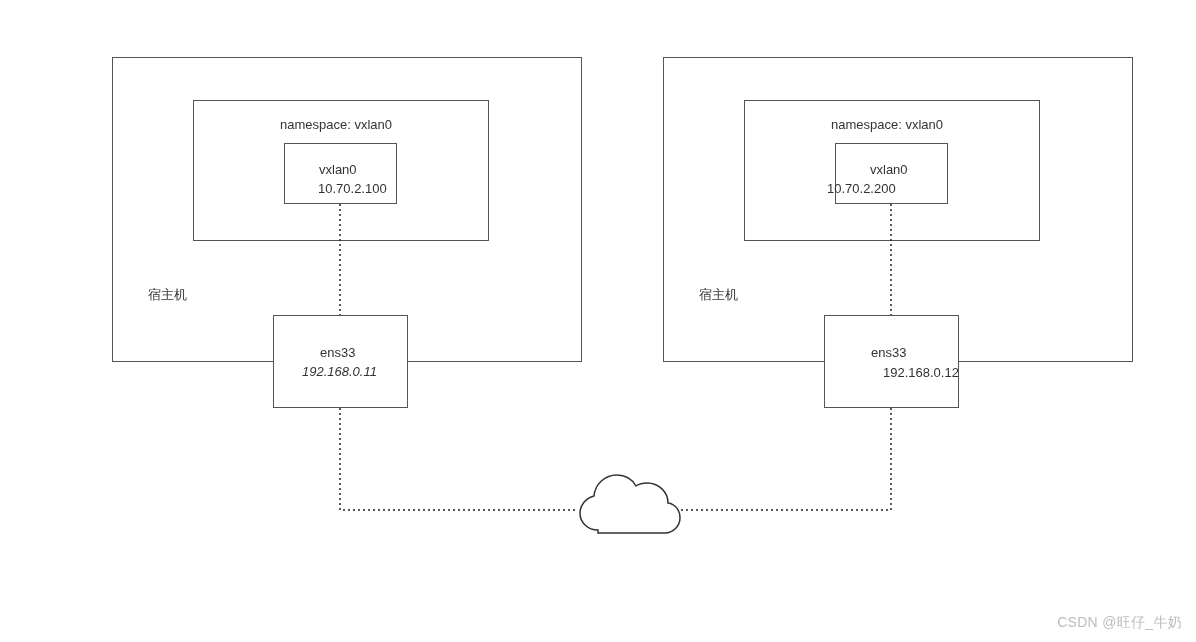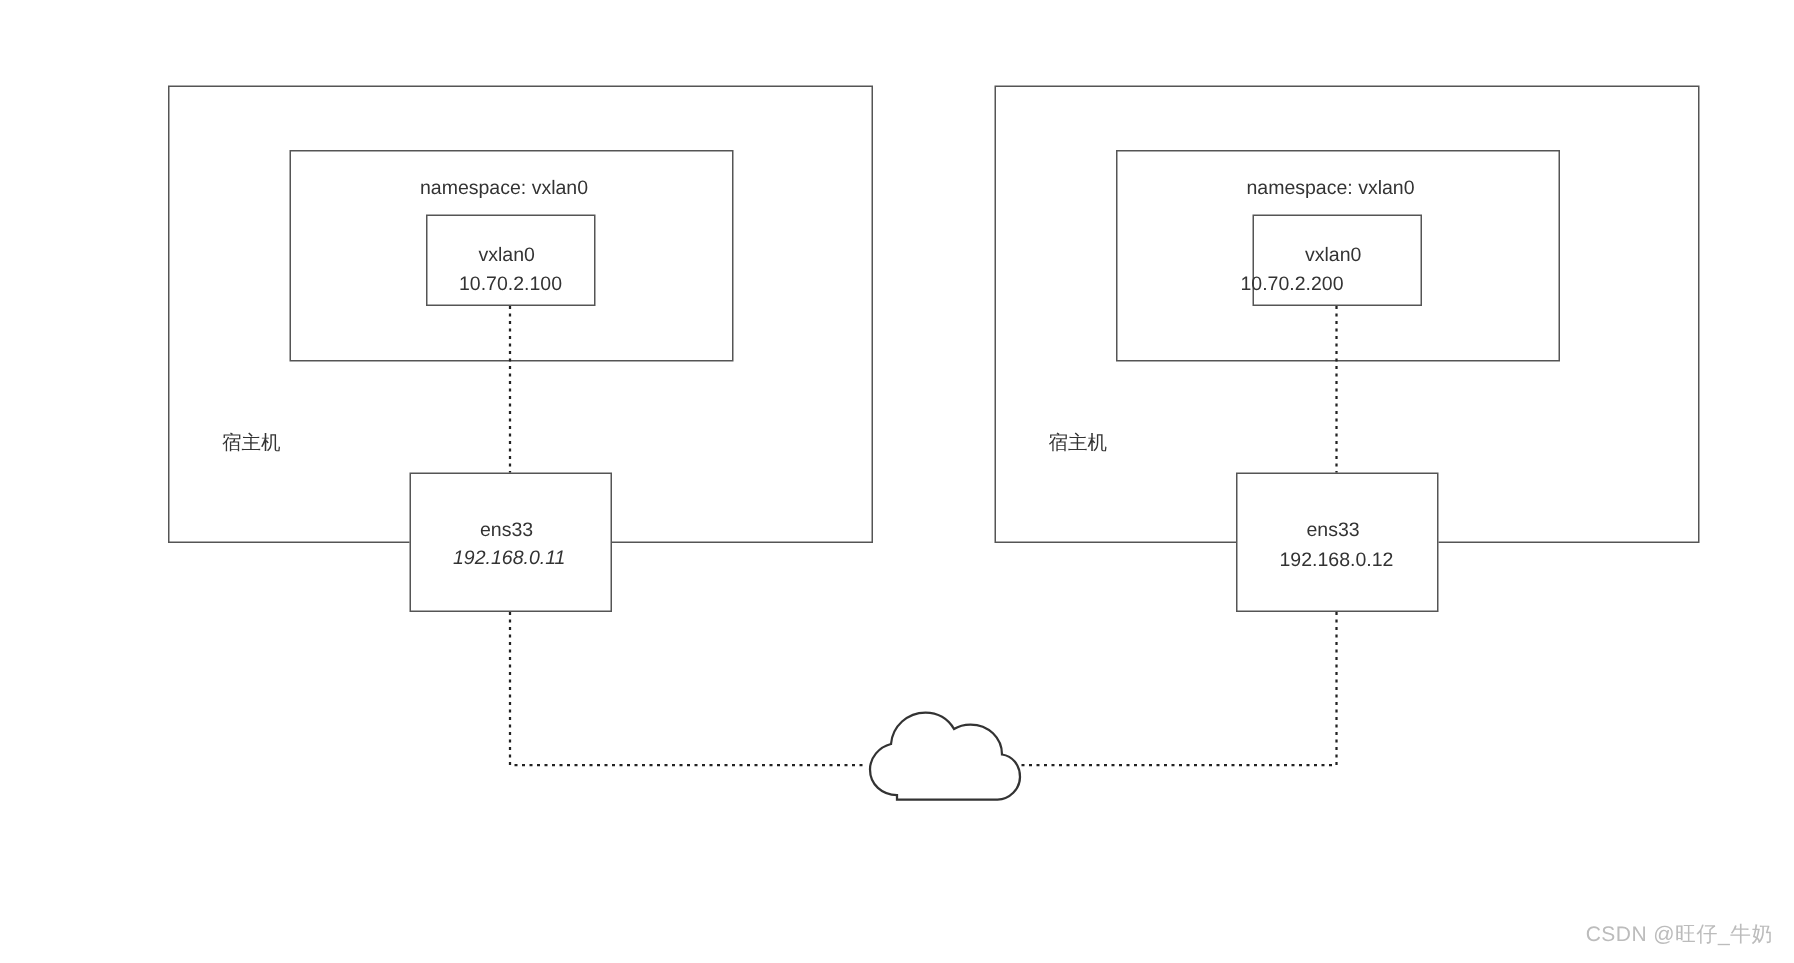--- a/index.html
+++ b/index.html
@@ -40,39 +40,39 @@
 <div class="diagram">
 
   <div class="box" style="left:112px; top:57px; width:470px; height:305px;"></div>
   <div class="label" style="left:148px; top:285px;">宿主机</div>
 
   <div class="box" style="left:193px; top:100px; width:296px; height:141px;"></div>
   <div class="label" style="left:280px; top:115px;">namespace: vxlan0</div>
 
   <div class="box" style="left:284px; top:143px; width:113px; height:61px;"></div>
   <div class="label" style="left:319px; top:160px;">vxlan0</div>
-  <div class="label" style="left:306px; top:179px;text-align:center;">10.70.2.100</div>
+  <div class="label" style="left:318px; top:179px;text-align:center;">10.70.2.100</div>
 
   <div class="box" style="left:273px; top:315px; width:135px; height:93px;"></div>
   <div class="label" style="left:320px; top:343px;">ens33</div>
   <div class="label" style="left:302px; top:362px;font-style:italic;">192.168.0.11</div>
 
   <div class="box" style="left:663px; top:57px; width:470px; height:305px;"></div>
   <div class="label" style="left:699px; top:285px;">宿主机</div>
 
   <div class="box" style="left:744px; top:100px; width:296px; height:141px;"></div>
   <div class="label" style="left:831px; top:115px;">namespace: vxlan0</div>
 
   <div class="box" style="left:835px; top:143px; width:113px; height:61px;"></div>
   <div class="label" style="left:870px; top:160px;">vxlan0</div>
   <div class="label" style="left:827px; top:179px;">10.70.2.200</div>
 
   <div class="box" style="left:824px; top:315px; width:135px; height:93px;"></div>
   <div class="label" style="left:871px; top:343px;">ens33</div>
-  <div class="label" style="left:853px; top:363px;">192.168.0.12</div>
+  <div class="label" style="left:883px; top:363px;">192.168.0.12</div>
 
   <svg width="1196" height="642" style="position:absolute; left:0; top:0; pointer-events:none;">
 
     <line x1="340" y1="204" x2="340" y2="315" stroke="#222" stroke-width="1.5" stroke-dasharray="2 3"></line>
 
     <line x1="891" y1="204" x2="891" y2="315" stroke="#222" stroke-width="1.5" stroke-dasharray="2 3"></line>
 
     <polyline points="340,408 340,510 578,510" fill="none" stroke="#222" stroke-width="1.5" stroke-dasharray="2 3"></polyline>
 
     <polyline points="891,408 891,510 680,510" fill="none" stroke="#222" stroke-width="1.5" stroke-dasharray="2 3"></polyline>

